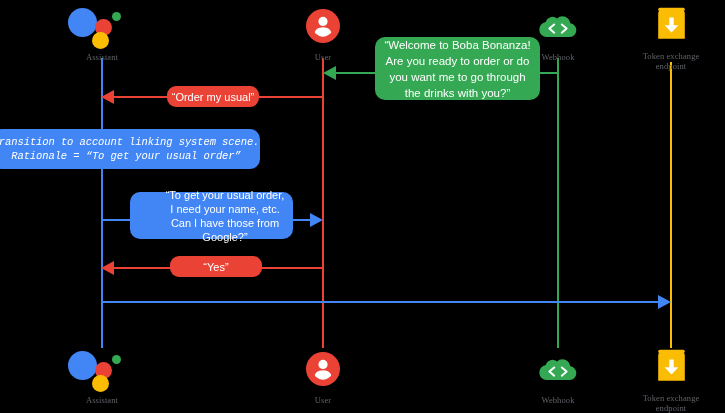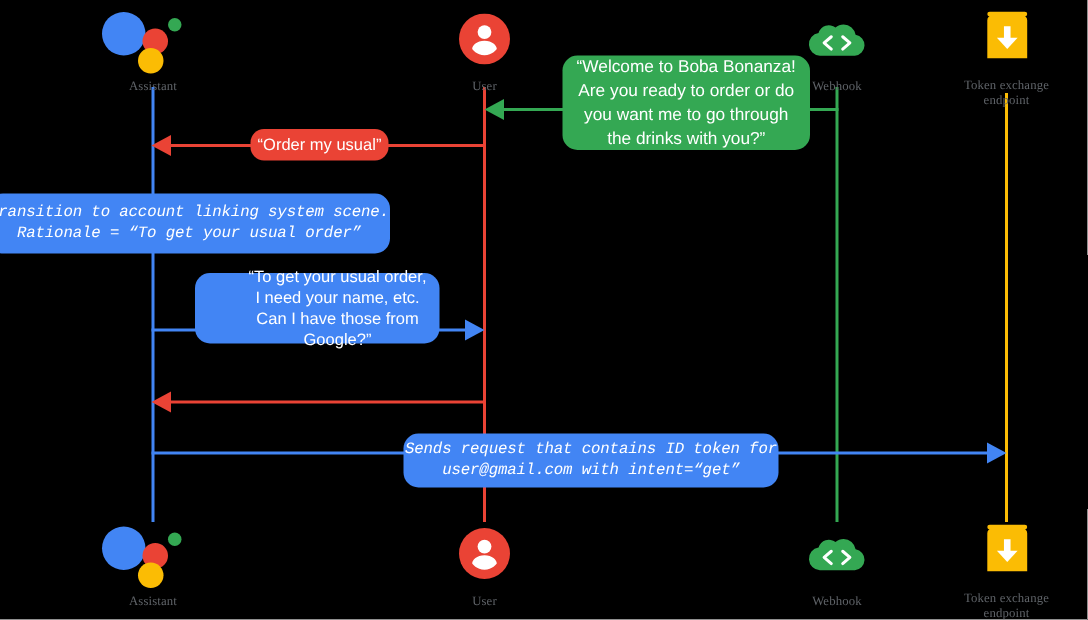--- a/index.html
+++ b/index.html
@@ -170,31 +170,30 @@
 
   <div class="arrow-line" style="left:114px; top:96px; width:209px; background:#EA4335;"></div>
   <div class="arrow-head left" style="left:101px; top:90px; border-right-color:#EA4335;"></div>
   <div class="bubble red small" style="left:167px; top:86px; width:92px; height:21px;">“Order my usual”</div>
 
   <div class="bubble note" style="left:-8px; top:129px; width:268px; height:40px; border-radius:10px;">Transition to account linking system scene.
 Rationale = “To get your usual order”</div>
 
   <div class="arrow-line" style="left:101px; top:219px; width:209px; background:#4285F4;"></div>
   <div class="arrow-head right" style="left:310px; top:213px; border-left-color:#4285F4;"></div>
-  <div class="bubble blue small" style="left:130px; top:182px; width:163px; height:47px;padding-left:27px;">“To get your usual order,
+  <div class="bubble blue small" style="left:130px; top:192px; width:163px; height:47px;padding-left:27px;">“To get your usual order,
 I need your name, etc.
 Can I have those from Google?”</div>
 
   <div class="arrow-line" style="left:114px; top:267px; width:209px; background:#EA4335;"></div>
   <div class="arrow-head left" style="left:101px; top:261px; border-right-color:#EA4335;"></div>
+  <div class="bubble red small" style="left:170px; top:256px; width:92px; height:21px;">“Yes”</div>
 
   <div class="arrow-line" style="left:101px; top:301px; width:557px; background:#4285F4;"></div>
   <div class="arrow-head right" style="left:658px; top:295px; border-left-color:#4285F4;"></div>
-  <div class="bubble note" style="left:269px; top:289px; width:250px; height:36px;">Sends request that contains ID token for
-user@gmail.com with intent=“get”</div>
 
   <div class="actor" style="left:102px; top:5px;">
     <div class="actor-glyph">
       <span class="assist-blue"></span>
       <span class="assist-red"></span>
       <span class="assist-green"></span>
       <span class="assist-yellow"></span>
     </div>
     <div class="actor-label">Assistant</div>
   </div>

